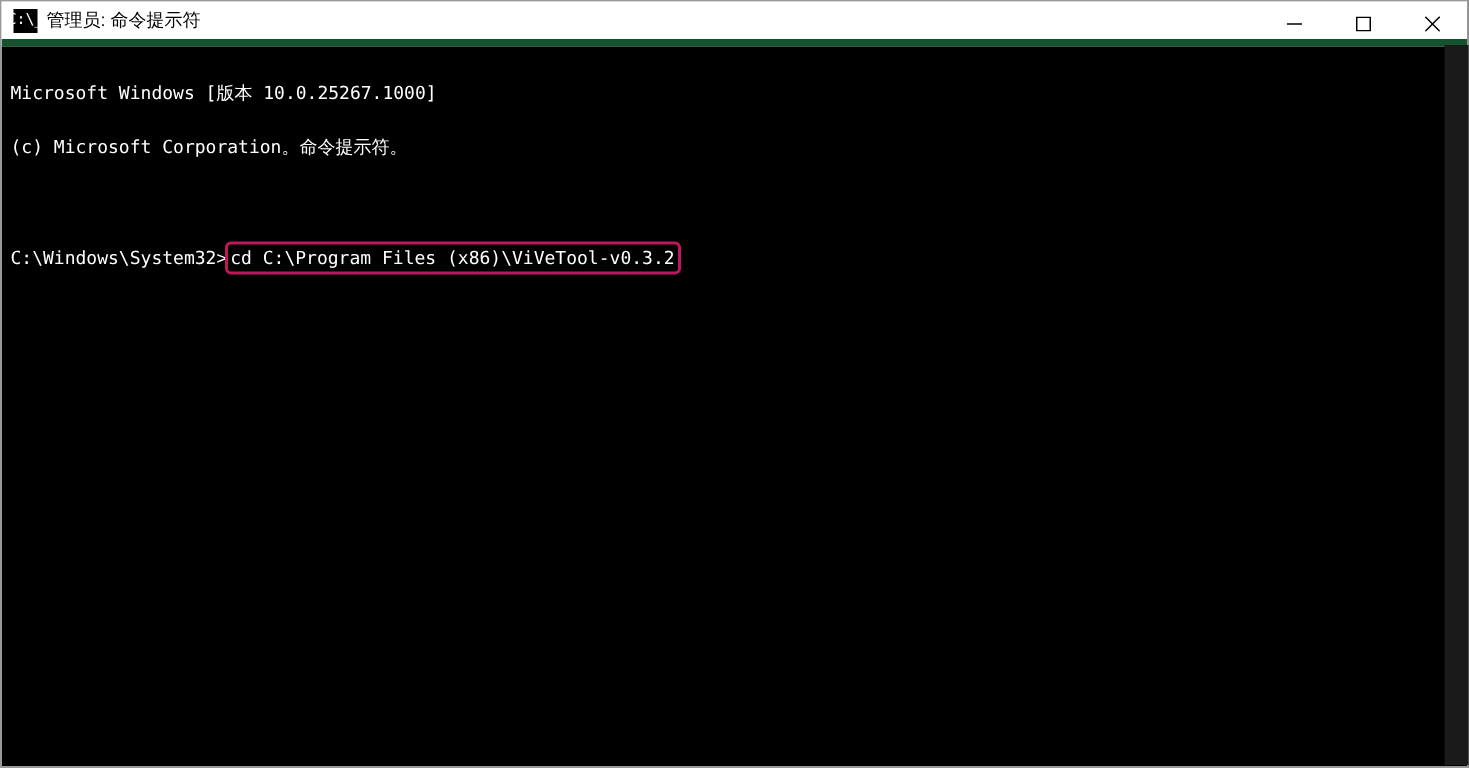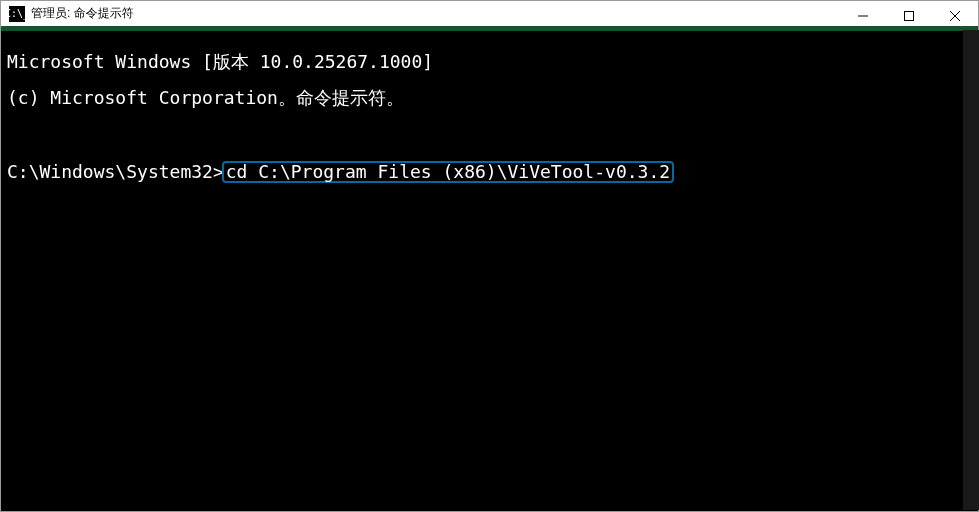--- a/index.html
+++ b/index.html
@@ -58,32 +58,32 @@
       font-family: "Segoe UI", sans-serif;
       font-size: 10px;
       cursor: pointer;
     }
     .terminal-area {
       background: #000000;
       height: calc(512px - 30px - 2px);
       padding: 4px 6px;
       color: #ffffff;
       font-family: "Consolas", "SimSun", monospace;
-      font-size: 18px;
+      font-size: 12px;
       line-height: 18px;
       white-space: pre;
       position: relative;
     }
     .line {
       display: block;
       height: 18px;
     }
     .highlight-box {
       display: inline-block;
-      border: 2px solid #0369a1;
+      border: 2px solid #be185d;
       border-radius: 4px;
       padding: 0 2px;
       margin-left: -2px;
     }
     .scrollbar {
       position: absolute;
       right: 0;
       top: 30px;
       width: 16px;
       height: calc(512px - 30px - 2px);

